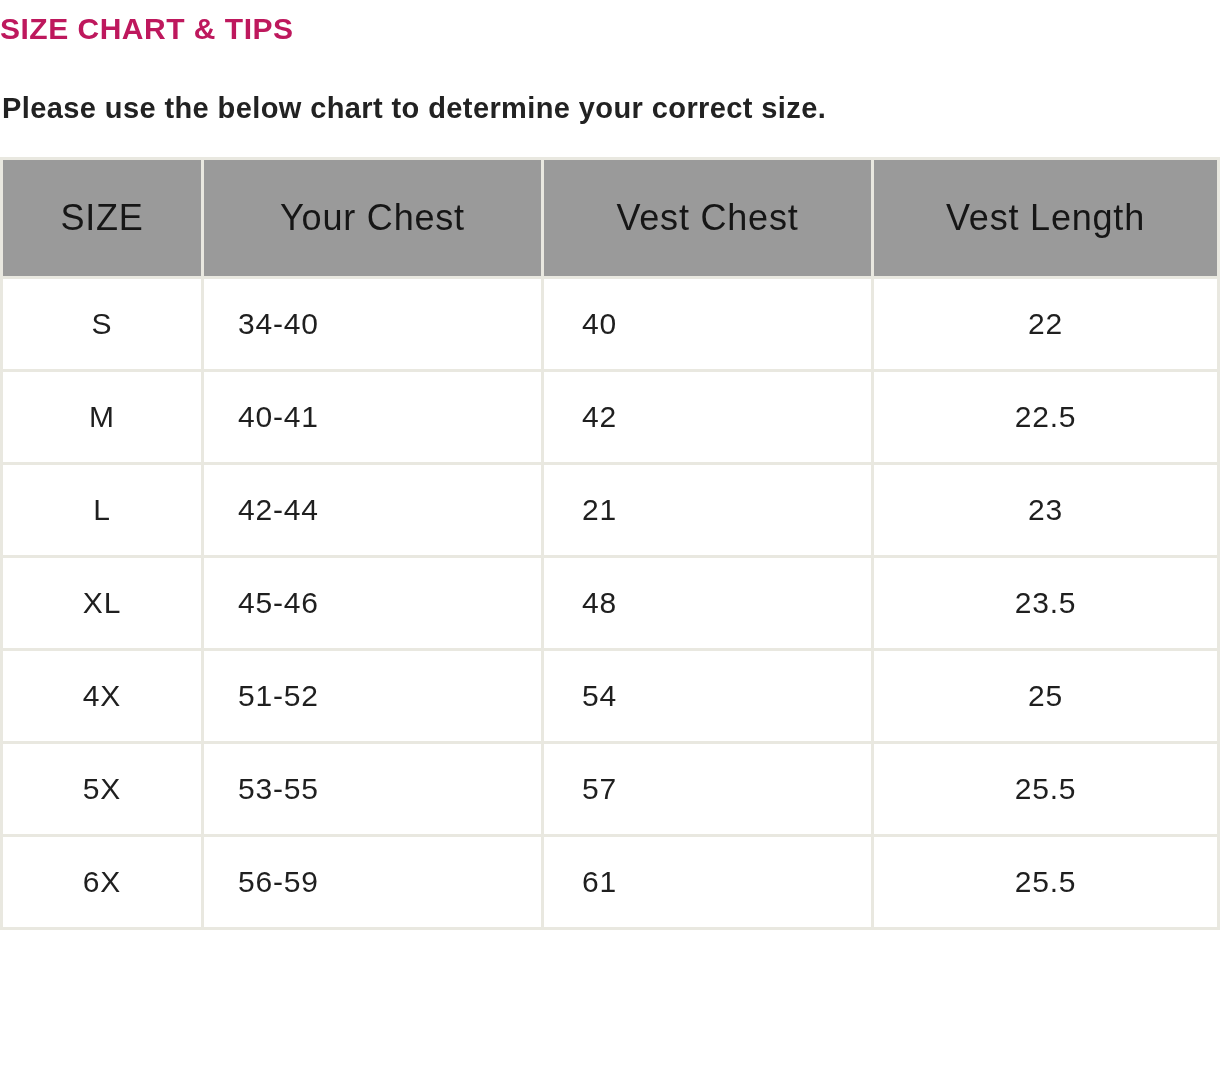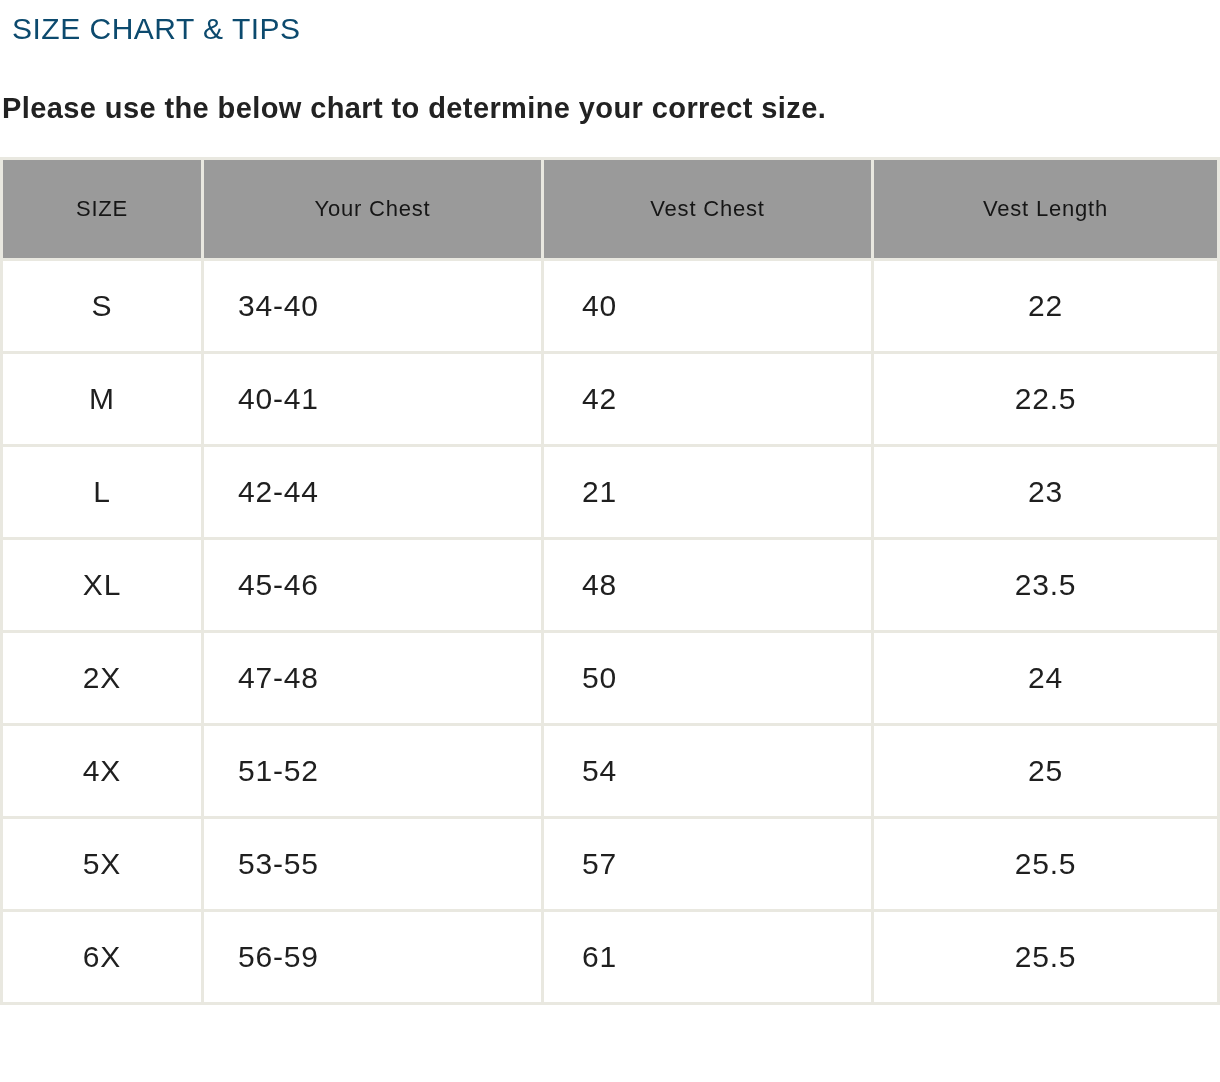--- a/index.html
+++ b/index.html
@@ -17,25 +17,25 @@
   }
   body {
     width: 1220px;
     height: 1082px;
     overflow: hidden;
     background: var(--page-bg);
     color: var(--text);
     font-family: "Liberation Sans", sans-serif;
   }
   .page-title {
-    margin: 12px 0 0 12px;
+    margin: 12px 0 0 0;
     font-size: 30px;
-    font-weight: 400;
+    font-weight: 700;
     letter-spacing: 0.5px;
-    color: #0c4a6e;
+    color: #be185d;
     line-height: 1.15;
   }
   .intro-text {
     margin: 44px 0 0 2px;
     font-size: 29px;
     font-weight: 700;
     letter-spacing: 0.4px;
     color: #222222;
     line-height: 1.2;
   }
@@ -47,22 +47,22 @@
     border-spacing: 3px;
     background: var(--grid-gap);
   }
   col.col-size   { width: 198px; }
   col.col-ychest { width: 337px; }
   col.col-vchest { width: 327px; }
   col.col-vlen   { width: 343px; }
   th {
     background: var(--header-bg);
     color: var(--header-text);
-    height: 98px;
-    font-size: 22px;
+    height: 116px;
+    font-size: 36px;
     font-weight: 400;
     letter-spacing: 0.8px;
     text-align: center;
     vertical-align: middle;
   }
   td {
     background: var(--cell-bg);
     height: 90px;
     font-size: 30px;
     letter-spacing: 0.8px;
@@ -115,26 +115,20 @@
         <td class="c2">21</td>
         <td class="c3">23</td>
       </tr>
       <tr>
         <td class="c0">XL</td>
         <td class="c1">45-46</td>
         <td class="c2">48</td>
         <td class="c3">23.5</td>
       </tr>
       <tr>
-        <td class="c0">2X</td>
-        <td class="c1">47-48</td>
-        <td class="c2">50</td>
-        <td class="c3">24</td>
-      </tr>
-      <tr>
         <td class="c0">4X</td>
         <td class="c1">51-52</td>
         <td class="c2">54</td>
         <td class="c3">25</td>
       </tr>
       <tr>
         <td class="c0">5X</td>
         <td class="c1">53-55</td>
         <td class="c2">57</td>
         <td class="c3">25.5</td>

